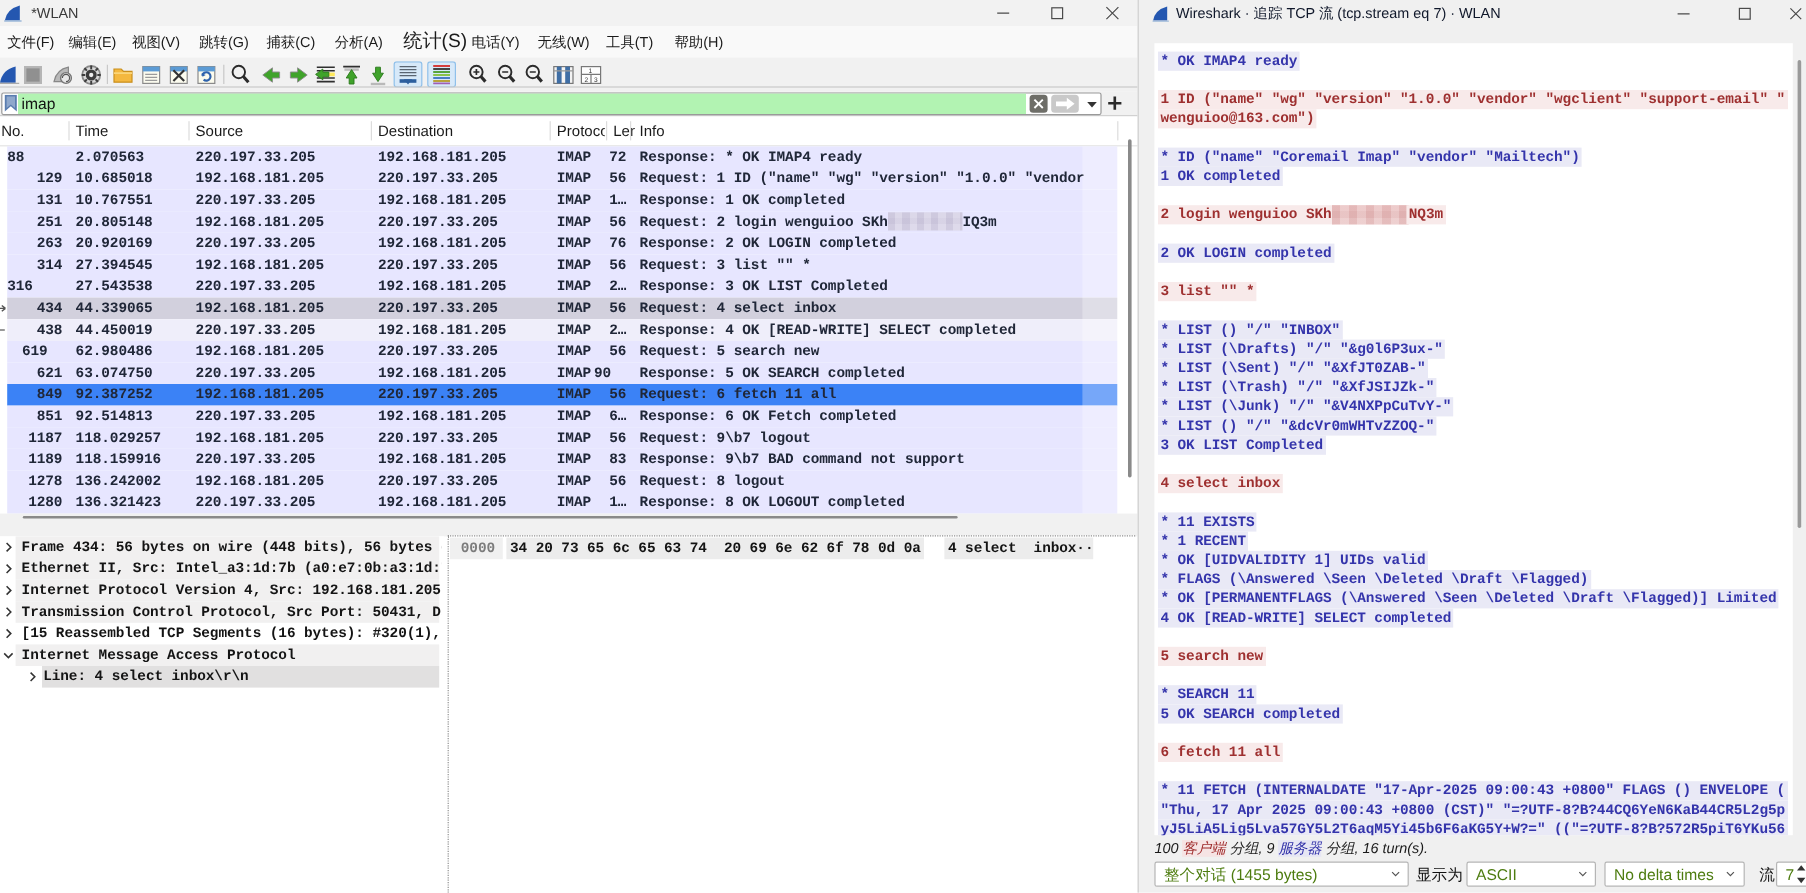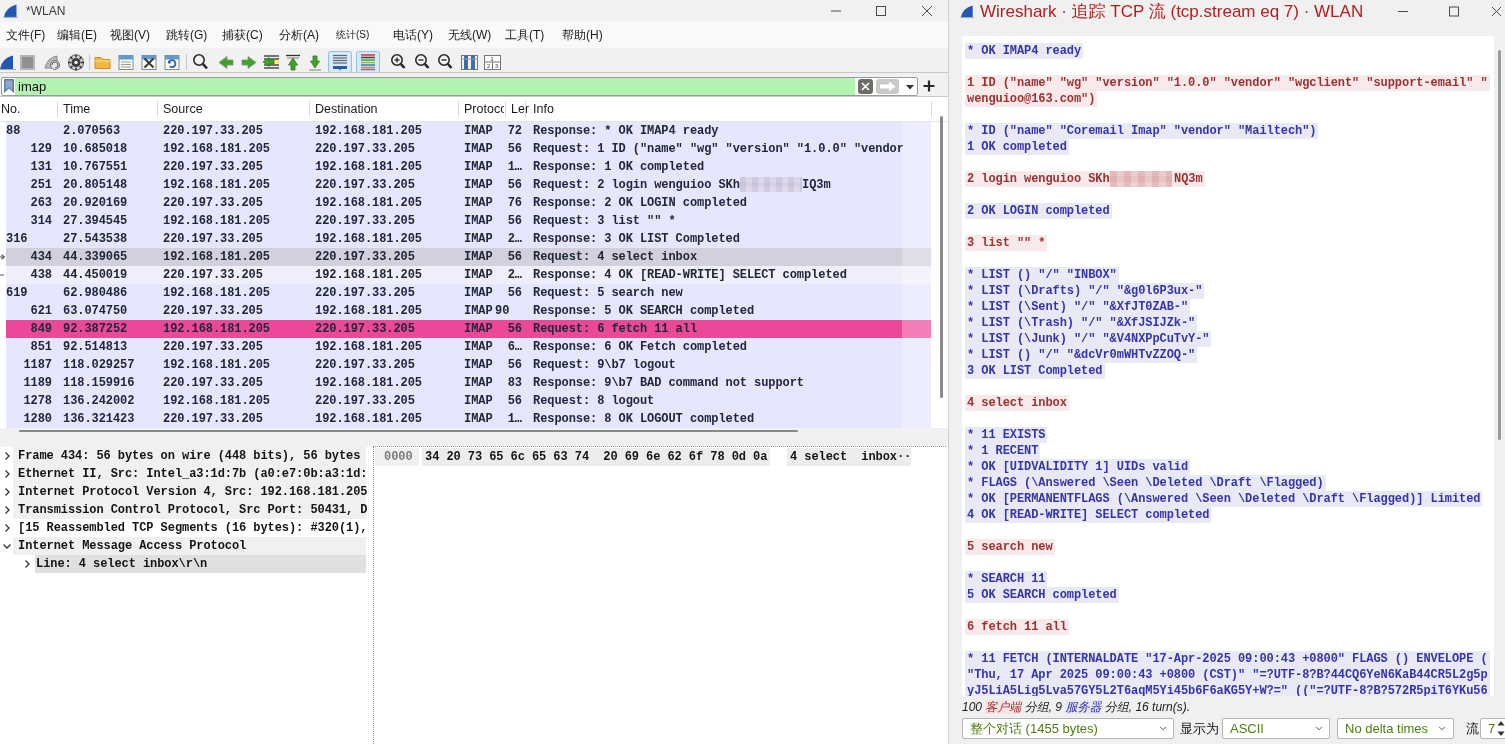--- a/index.html
+++ b/index.html
@@ -37,21 +37,21 @@
         <path d="M92 6 L102 16 M102 6 L92 16" stroke="#4a4a4a" stroke-width="1"></path>
       </svg>
 </div>
 <div class="a" style="left:0;top:22px;width:948px;height:26px;background:#f9f9f9">
 <span class="a" style="left:6px;top:0;line-height:26px;font-size:12px;color:#1b1b1b">文件(F)</span>
 <span class="a" style="left:57px;top:0;line-height:26px;font-size:12px;color:#1b1b1b">编辑(E)</span>
 <span class="a" style="left:110px;top:0;line-height:26px;font-size:12px;color:#1b1b1b">视图(V)</span>
 <span class="a" style="left:166px;top:0;line-height:26px;font-size:12px;color:#1b1b1b">跳转(G)</span>
 <span class="a" style="left:222px;top:0;line-height:26px;font-size:12px;color:#1b1b1b">捕获(C)</span>
 <span class="a" style="left:279px;top:0;line-height:26px;font-size:12px;color:#1b1b1b">分析(A)</span>
-<span class="a" style="left:336px;top:0;line-height:26px;font-size:10px;color:#1b1b1b">统计(S)</span>
+<span class="a" style="left:336px;top:0;line-height:26px;font-size:16px;color:#1b1b1b">统计(S)</span>
 <span class="a" style="left:393px;top:0;line-height:26px;font-size:12px;color:#1b1b1b">电话(Y)</span>
 <span class="a" style="left:448px;top:0;line-height:26px;font-size:12px;color:#1b1b1b">无线(W)</span>
 <span class="a" style="left:505px;top:0;line-height:26px;font-size:12px;color:#1b1b1b">工具(T)</span>
 <span class="a" style="left:562px;top:0;line-height:26px;font-size:12px;color:#1b1b1b">帮助(H)</span>
 </div>
 <div class="a" style="left:0;top:48px;width:948px;height:28px;background:#f1f1f1">
 <svg class="a" style="left:0;top:3px" width="505" height="22" viewBox="0 0 505 22">
 <path d="M0 18 Q2 7 13 4.5 L13 18 Z" fill="#2457b0"></path>
         <path d="M-2 18.5 L16 18.5" stroke="#aaa" stroke-width="1"></path>
 <rect x="21" y="5" width="13" height="13" fill="#909090" stroke="#b5b5b5" stroke-width="2"></rect>
@@ -267,38 +267,38 @@
 <div class="row mono" style="top:144px;background:#efeefa">
 <span class="cell" style="left:0;width:46px;text-align:right">438</span>
 <span class="cell" style="left:57px;width:100px">44.450019</span>
 <span class="cell" style="left:157px;width:120px">220.197.33.205</span>
 <span class="cell" style="left:309px;width:120px">192.168.181.205</span>
 <span class="cell" style="left:458px;width:44px">IMAP</span>
 <span class="cell" style="left:489px;width:27px;text-align:right">2…</span>
 <span class="cell" style="left:527px;width:376px">Response: 4 OK [READ-WRITE] SELECT completed</span>
 </div>
 <div class="row mono" style="top:162px;background:#e7e6ff">
-<span class="cell" style="left:0;width:46px;text-align:left">619</span>
+<span class="cell" style="left:0;width:46px;text-align:center">619</span>
 <span class="cell" style="left:57px;width:100px">62.980486</span>
 <span class="cell" style="left:157px;width:120px">192.168.181.205</span>
 <span class="cell" style="left:309px;width:120px">220.197.33.205</span>
 <span class="cell" style="left:458px;width:44px">IMAP</span>
 <span class="cell" style="left:489px;width:27px;text-align:right">56</span>
 <span class="cell" style="left:527px;width:376px">Request: 5 search new</span>
 </div>
 <div class="row mono" style="top:180px;background:#e7e6ff">
 <span class="cell" style="left:0;width:46px;text-align:right">621</span>
 <span class="cell" style="left:57px;width:100px">63.074750</span>
 <span class="cell" style="left:157px;width:120px">220.197.33.205</span>
 <span class="cell" style="left:309px;width:120px">192.168.181.205</span>
 <span class="cell" style="left:458px;width:44px">IMAP</span>
 <span class="cell" style="left:489px;width:27px;text-align:left">90</span>
 <span class="cell" style="left:527px;width:376px">Response: 5 OK SEARCH completed</span>
 </div>
-<div class="row mono" style="top:198px;background:#ec4899">
+<div class="row mono" style="top:198px;background:#3b82f6">
 <span class="cell" style="left:0;width:46px;text-align:right">849</span>
 <span class="cell" style="left:57px;width:100px">92.387252</span>
 <span class="cell" style="left:157px;width:120px">192.168.181.205</span>
 <span class="cell" style="left:309px;width:120px">220.197.33.205</span>
 <span class="cell" style="left:458px;width:44px">IMAP</span>
 <span class="cell" style="left:489px;width:27px;text-align:right">56</span>
 <span class="cell" style="left:527px;width:376px">Request: 6 fetch 11 all</span>
 </div>
 <div class="row mono" style="top:216px;background:#e7e6ff">
 <span class="cell" style="left:0;width:46px;text-align:right">851</span>
@@ -397,21 +397,21 @@
 <span class="a mono" style="left:10px;top:1px;height:18px;line-height:18px;font-size:12px;color:#7c7c7c">0000</span>
 <span class="a mono" style="left:51px;top:1px;height:18px;line-height:18px;font-size:12px;color:#141414">34 20 73 65 6c 65 63 74  20 69 6e 62 6f 78 0d 0a</span>
 <span class="a mono" style="left:416px;top:1px;height:18px;line-height:18px;font-size:12px;color:#141414">4 select  inbox··</span>
 </div>
 </div>
 <div class="a" style="left:948px;top:0;width:557px;height:744px;background:#f0f0f0;border-left:1px solid #cfcfcf">
 <svg class="a" style="left:11px;top:4px" width="15" height="15" viewBox="0 0 16 16">
       <path d="M1 14 Q2.5 4.5 13.5 1.5 L13.5 14 Z" fill="#2457b0"></path>
       <path d="M0.5 14.5 L15 14.5" stroke="#9db8d8" stroke-width="1.2"></path>
     </svg>
-<span class="a" style="left:31px;top:0;line-height:23px;font-size:17px;color:#b91c1c">Wireshark · 追踪 TCP 流 (tcp.stream eq 7) · WLAN</span>
+<span class="a" style="left:31px;top:0;line-height:23px;font-size:12px;color:#0f172a">Wireshark · 追踪 TCP 流 (tcp.stream eq 7) · WLAN</span>
 <svg class="a" style="left:448px;top:0" width="109" height="23" viewBox="0 0 109 23">
       <line x1="1" y1="11.5" x2="11" y2="11.5" stroke="#4a4a4a" stroke-width="1"></line>
       <rect x="52.5" y="7" width="9" height="9" fill="none" stroke="#4a4a4a" stroke-width="1"></rect>
       <path d="M95 7 L104 16 M104 7 L95 16" stroke="#4a4a4a" stroke-width="1"></path>
     </svg>
 <div class="a" style="left:13px;top:36px;width:532px;height:660px;background:#fff;overflow:hidden">
 <div class="dl svr mono" style="left:3px;top:7px"><span>* OK IMAP4 ready</span></div>
 <div class="dl clt mono" style="left:3px;top:39px"><span>1 ID ("name" "wg" "version" "1.0.0" "vendor" "wgclient" "support-email" "</span></div>
 <div class="dl clt mono" style="left:3px;top:55px"><span>wenguioo@163.com")</span></div>
 <div class="dl svr mono" style="left:3px;top:87px"><span>* ID ("name" "Coremail Imap" "vendor" "Mailtech")</span></div>

